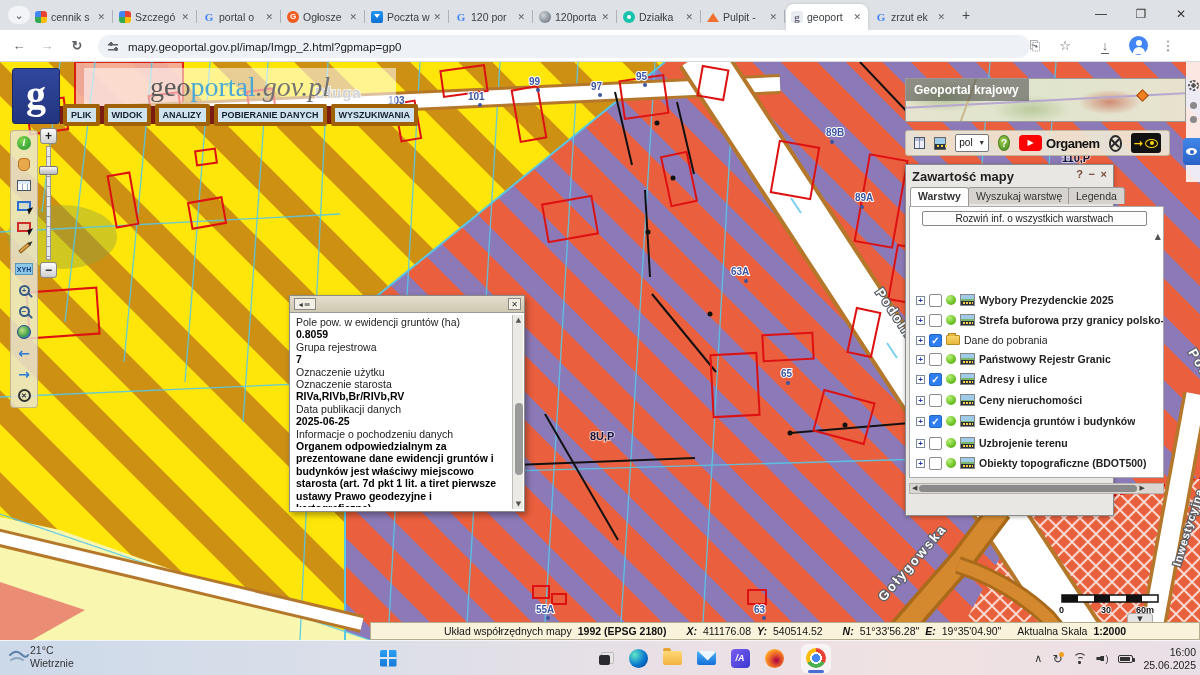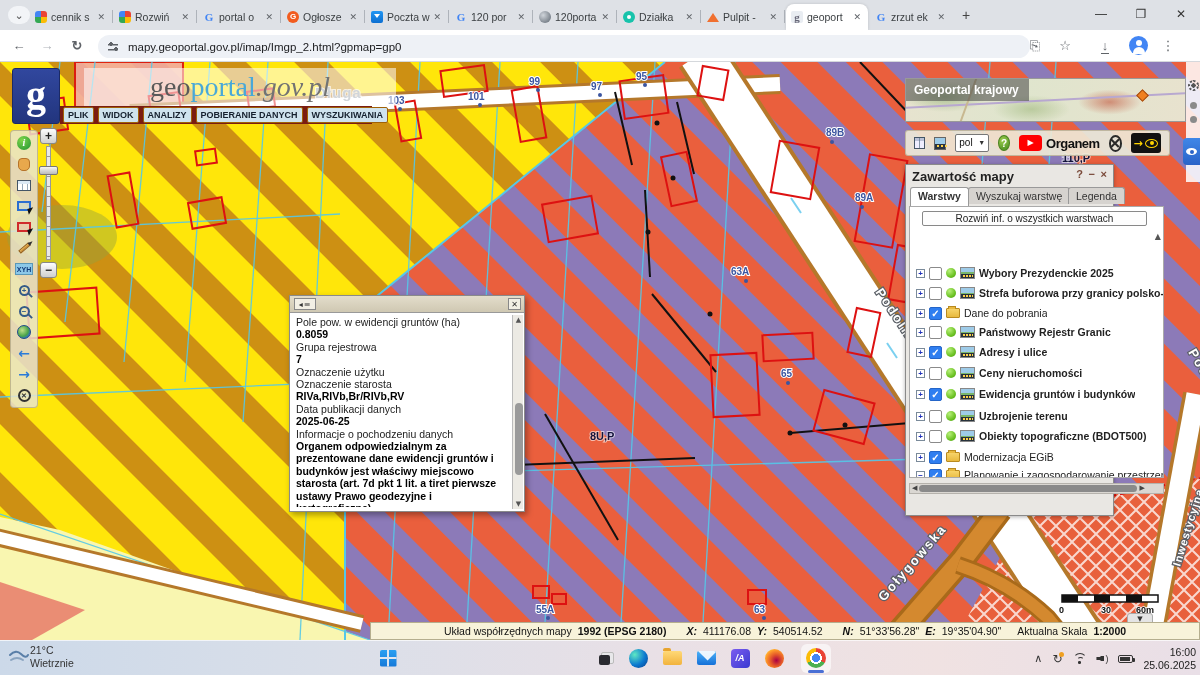--- a/index.html
+++ b/index.html
@@ -51,21 +51,21 @@
   .zlabel{font:bold 11px "Liberation Sans",sans-serif;fill:#14143c;paint-order:stroke;stroke:rgba(255,255,255,.6);stroke-width:2px;}
   .stlabel{font:bold 13px "Liberation Sans",sans-serif;fill:#fff;paint-order:stroke;stroke:#5a5f66;stroke-width:2.4px;letter-spacing:2px;}
   .dluga{font:bold 15px "Liberation Sans",sans-serif;fill:#9aa3ac;paint-order:stroke;stroke:rgba(255,255,255,.7);stroke-width:2px;letter-spacing:1px;}
   .sclabel{font:bold 9px "Liberation Sans",sans-serif;fill:#111;paint-order:stroke;stroke:#fff;stroke-width:1.6px;}
 
   
   #gplogo{position:absolute;left:12px;top:68px;width:48px;height:56px;background:linear-gradient(#31479e,#22357e);border:1px solid #1b2a66;border-radius:3px;color:#fff;font:bold 40px/52px "Liberation Serif",serif;text-align:center;}
   #gpbanner{position:absolute;left:60px;top:68px;width:312px;height:38px;background:rgba(255,255,255,.55);display:flex;align-items:center;justify-content:center;font:28px "Liberation Serif",serif;margin-left:24px;}
   #gpbanner .geo{color:#5a5a5a;}#gpbanner .por{color:#49a8d8;}#gpbanner .suf{color:#737373;font-style:italic;}
   #gpmenu{position:absolute;left:60px;top:106px;width:312px;height:18px;background:#7a1c12;display:flex;align-items:center;gap:4px;padding:0 3px;}
-  .mbtn{background:#cfe3ee;border:1px solid #a16207;border-radius:2px;font:bold 9px/12px "Liberation Sans",sans-serif;color:#15202e;padding:1px 4px;white-space:nowrap;}
+  .mbtn{background:#cfe3ee;border:4px solid #a16207;border-radius:2px;font:bold 9px/12px "Liberation Sans",sans-serif;color:#15202e;padding:1px 4px;white-space:nowrap;}
 
   
   #ltool{position:absolute;left:10px;top:130px;width:28px;height:278px;background:rgba(233,228,208,.85);border:1px solid rgba(150,140,110,.5);border-radius:4px;display:flex;flex-direction:column;align-items:center;justify-content:space-between;padding:4px 0;}
   .ti{width:18px;height:16px;display:flex;align-items:center;justify-content:center;}
   .ic-info{width:14px;height:14px;border-radius:50%;background:radial-gradient(circle at 35% 30%,#7ed648,#3aa63a 70%);color:#fff;font:bold italic 10px/14px "Liberation Serif",serif;text-align:center;}
   .ic-hand{width:12px;height:13px;background:#e8a84c;border:1px solid #b5732a;border-radius:4px 4px 5px 5px;}
   .ic-table{width:14px;height:11px;border:1px solid #456;background:linear-gradient(#dce9f5 0 0) 0 0/100% 3px no-repeat,linear-gradient(90deg,#fff 0 4px,#9ab 4px 5px,#fff 5px 9px,#9ab 9px 10px,#fff 10px) ;}
   .ic-selb,.ic-selr{width:14px;height:10px;border:2px solid #2b6fd0;position:relative;background:rgba(160,200,240,.3);}
   .ic-selr{border-color:#d02b2b;background:rgba(240,170,160,.3);}
   .ic-selb::after,.ic-selr::after{content:"";position:absolute;right:-5px;bottom:-5px;width:0;height:0;border-left:6px solid #111;border-bottom:6px solid transparent;transform:rotate(-15deg);}
@@ -121,21 +121,21 @@
   .eyew::after{content:"";position:absolute;left:3.5px;top:1.5px;width:4px;height:4px;border-radius:50%;background:#2a63c8;}
 
   
   #lpanel{position:absolute;left:905px;top:164px;width:209px;height:352px;background:#e9e7e3;border:1px solid #8a8a8a;box-shadow:0 1px 4px rgba(0,0,0,.3);}
   #lptitle{position:absolute;left:6px;top:4px;font:bold 13px "Liberation Sans",sans-serif;color:#222;}
   .lpctl{position:absolute;top:4px;font:bold 11px/11px "Liberation Sans",sans-serif;color:#7a4a3a;}
   .ltab{position:absolute;top:22px;height:17px;border:1px solid #999;border-bottom:none;border-radius:3px 3px 0 0;background:#d6d3cf;font:10.5px/16px "Liberation Sans",sans-serif;color:#333;padding:0 7px;}
   .ltab.active{background:#fff;font-weight:bold;height:19px;z-index:2;}
   #lplist{position:absolute;left:3px;top:41px;width:255px;height:272px;background:#fff;border:1px solid #aaa;overflow:hidden;}
   #expandall{position:absolute;left:12px;top:4px;width:225px;height:15px;background:#fdfdfd;border:1px solid #888;border-radius:2px;font:10px/13px "Liberation Sans",sans-serif;color:#222;text-align:center;white-space:nowrap;overflow:hidden;}
-  .lrow{position:absolute;height:16px;display:flex;align-items:center;gap:4px;white-space:nowrap;}
+  .lrow{position:absolute;height:16px;display:flex;align-items:center;gap:4px;white-space:nowrap;margin-top:27px;}
   .exp{width:9px;height:9px;border:1px solid #7a8a9a;background:#fff;color:#2233bb;font:bold 8px/7px "Liberation Sans",sans-serif;text-align:center;flex:none;}
   .exp.plus::before{content:"+";}
   .exp.minus::before{content:"−";}
   .cb{width:13px;height:13px;border:1px solid #8a8a8a;background:#fff;border-radius:2px;flex:none;}
   .cb.on{background:#2f7ef0;border-color:#2465c8;}
   .cb.on::after{content:"✓";color:#fff;font:bold 10px/12px "Liberation Sans",sans-serif;display:block;text-align:center;}
   .gdot{width:10px;height:10px;border-radius:50%;background:radial-gradient(circle at 35% 30%,#b8f07a,#6cc224 60%,#4e9b12);flex:none;}
   .wico{width:15px;height:12px;border:1px solid #888;background:linear-gradient(180deg,#9ecbe8 0 45%,#7ab66a 45% 60%,#27323c 60% 100%);position:relative;flex:none;}
   .wico::after{content:"";position:absolute;bottom:1px;left:2px;width:10px;height:2px;background:repeating-linear-gradient(90deg,#ffd24a 0 2px,transparent 2px 3px);}
   .fico{width:14px;height:10px;background:linear-gradient(#f7d46a,#e8b93e);border:1px solid #b98a1f;border-radius:1px;position:relative;flex:none;}
@@ -613,21 +613,21 @@
     <span class="tabsearch">⌄</span>
 
     <div class="tab" style="left:30px">
         <span class="fav grid4"></span>
         <span class="tlabel">cennik s</span>
         <span class="tclose">✕</span>
       </div>
     <span class="tabdiv" style="left:112px"></span>
     <div class="tab" style="left:114px">
         <span class="fav grid4"></span>
-        <span class="tlabel">Rozwiń</span>
+        <span class="tlabel">Szczegó</span>
         <span class="tclose">✕</span>
       </div>
     <span class="tabdiv" style="left:196px"></span>
     <div class="tab" style="left:198px">
         <span class="fav gg">G</span>
         <span class="tlabel">portal o</span>
         <span class="tclose">✕</span>
       </div>
     <span class="tabdiv" style="left:280px"></span>
     <div class="tab" style="left:282px">

